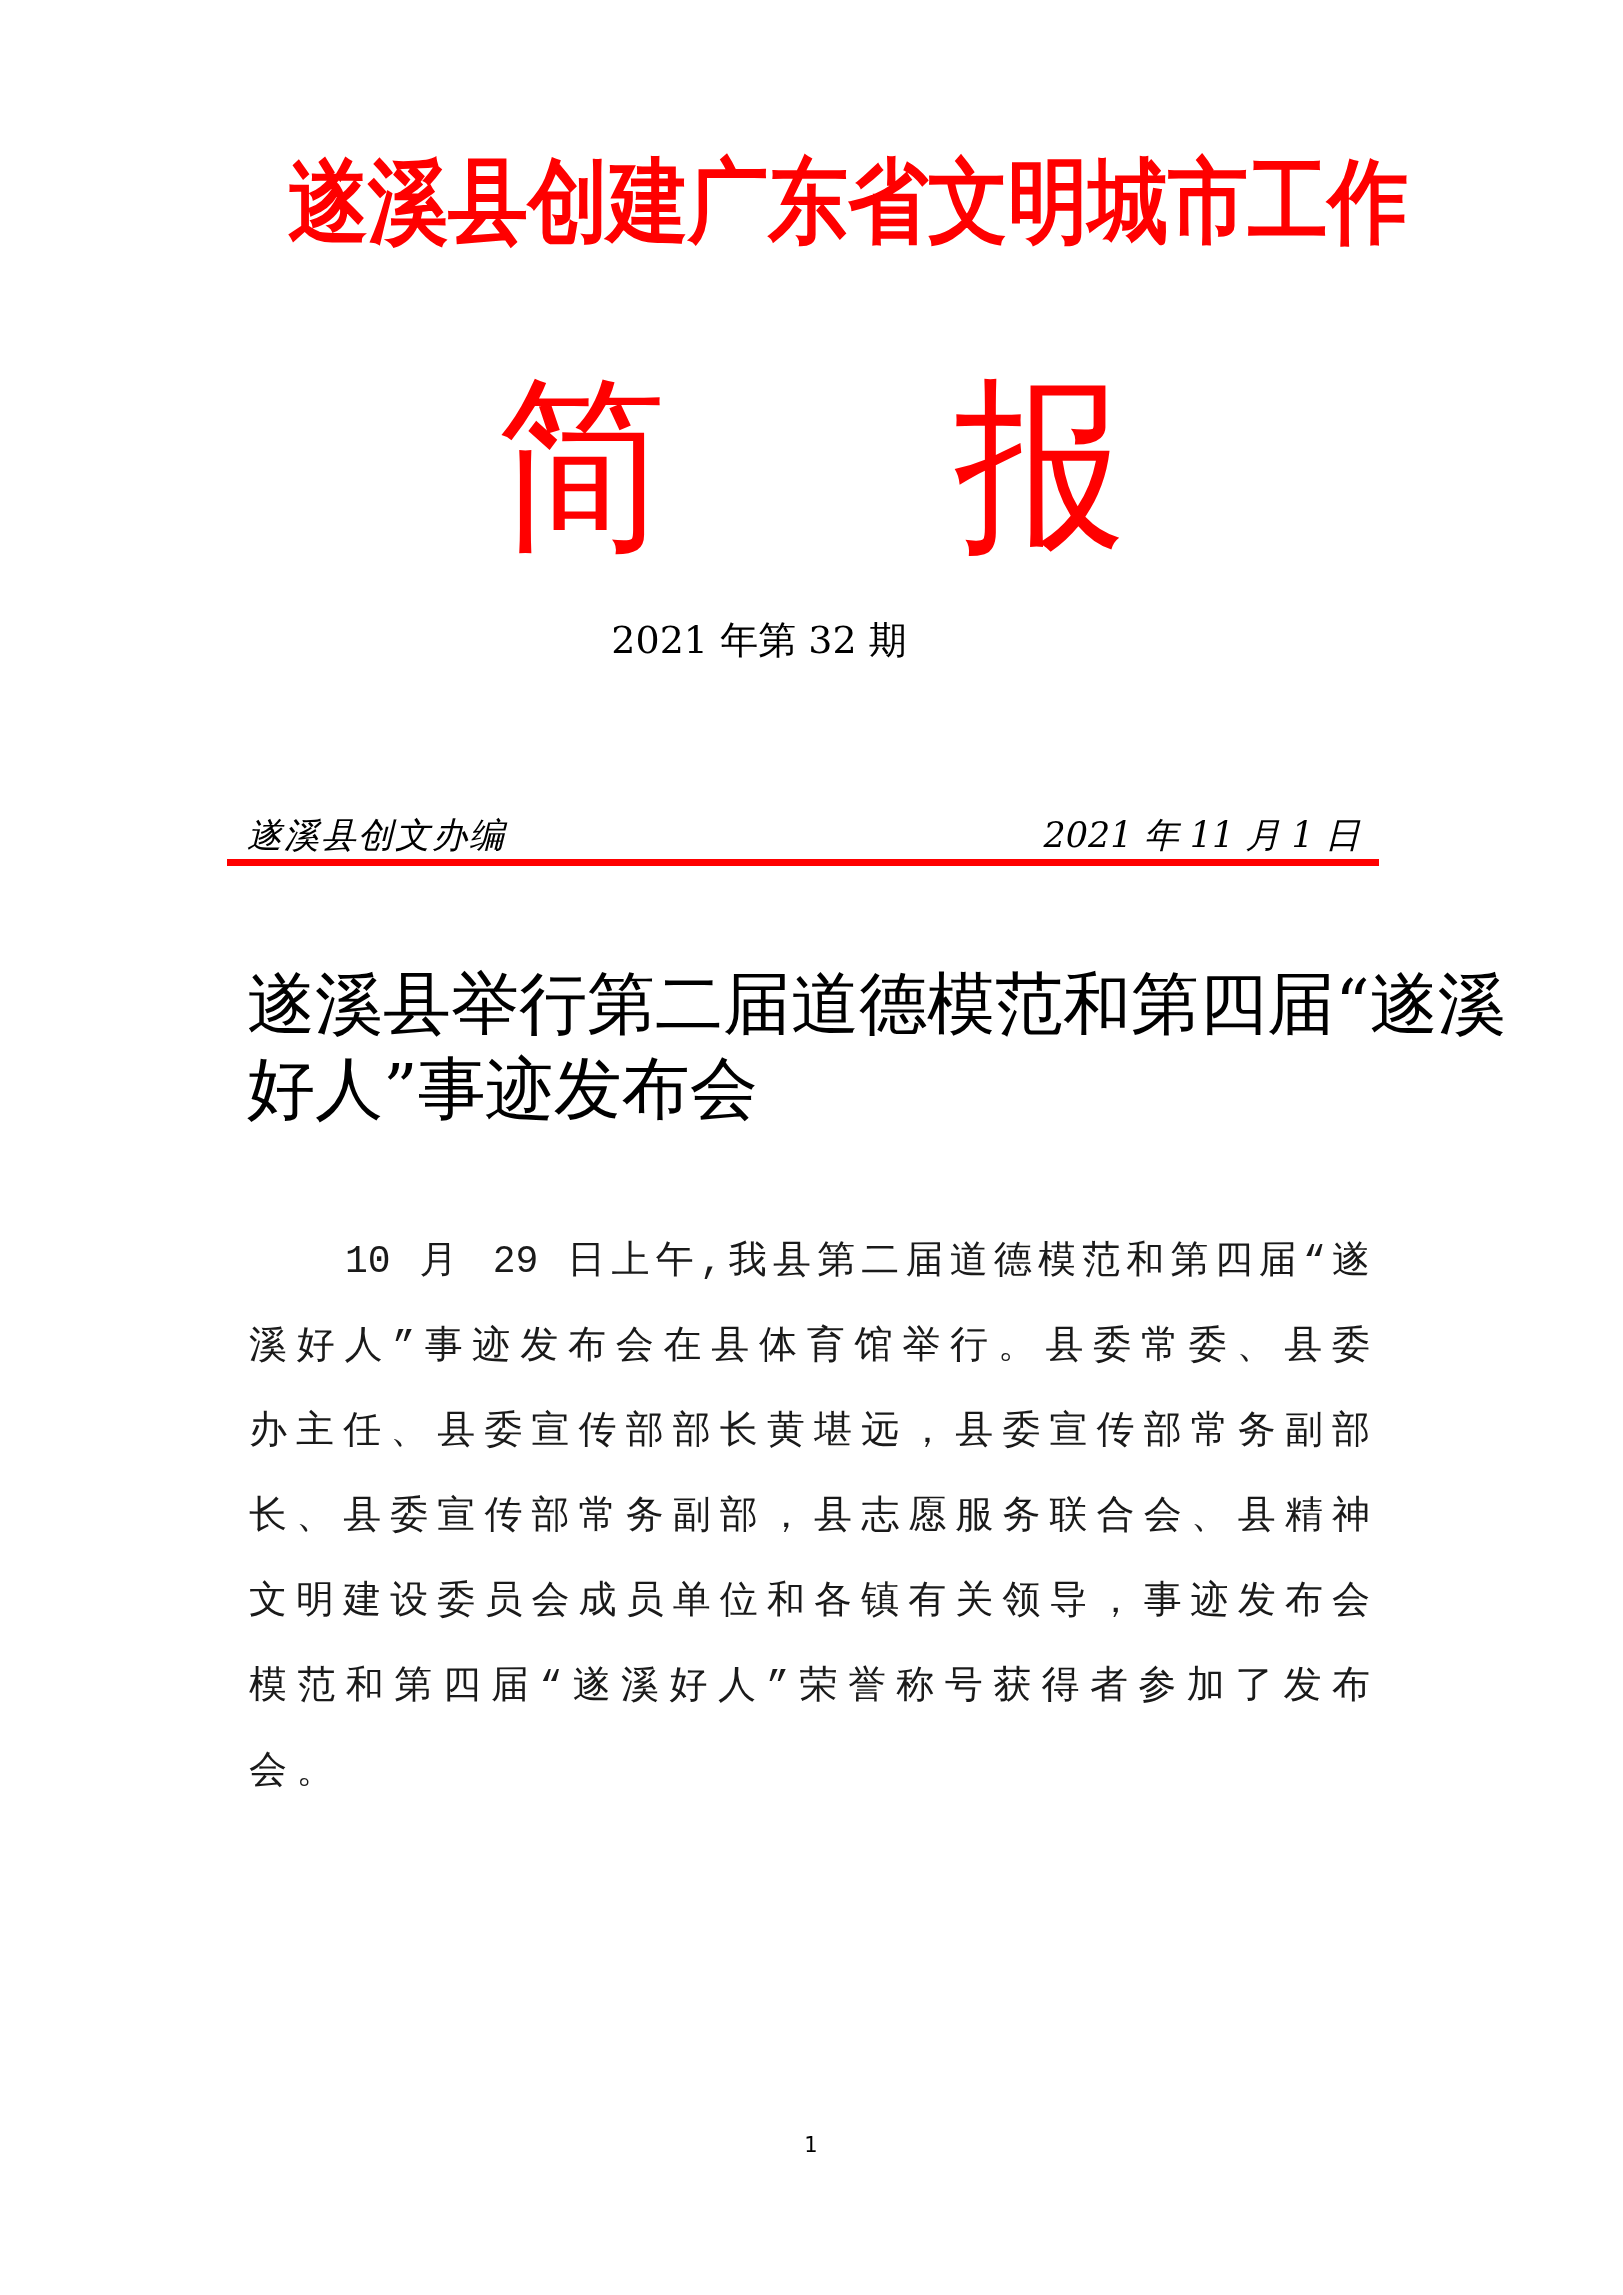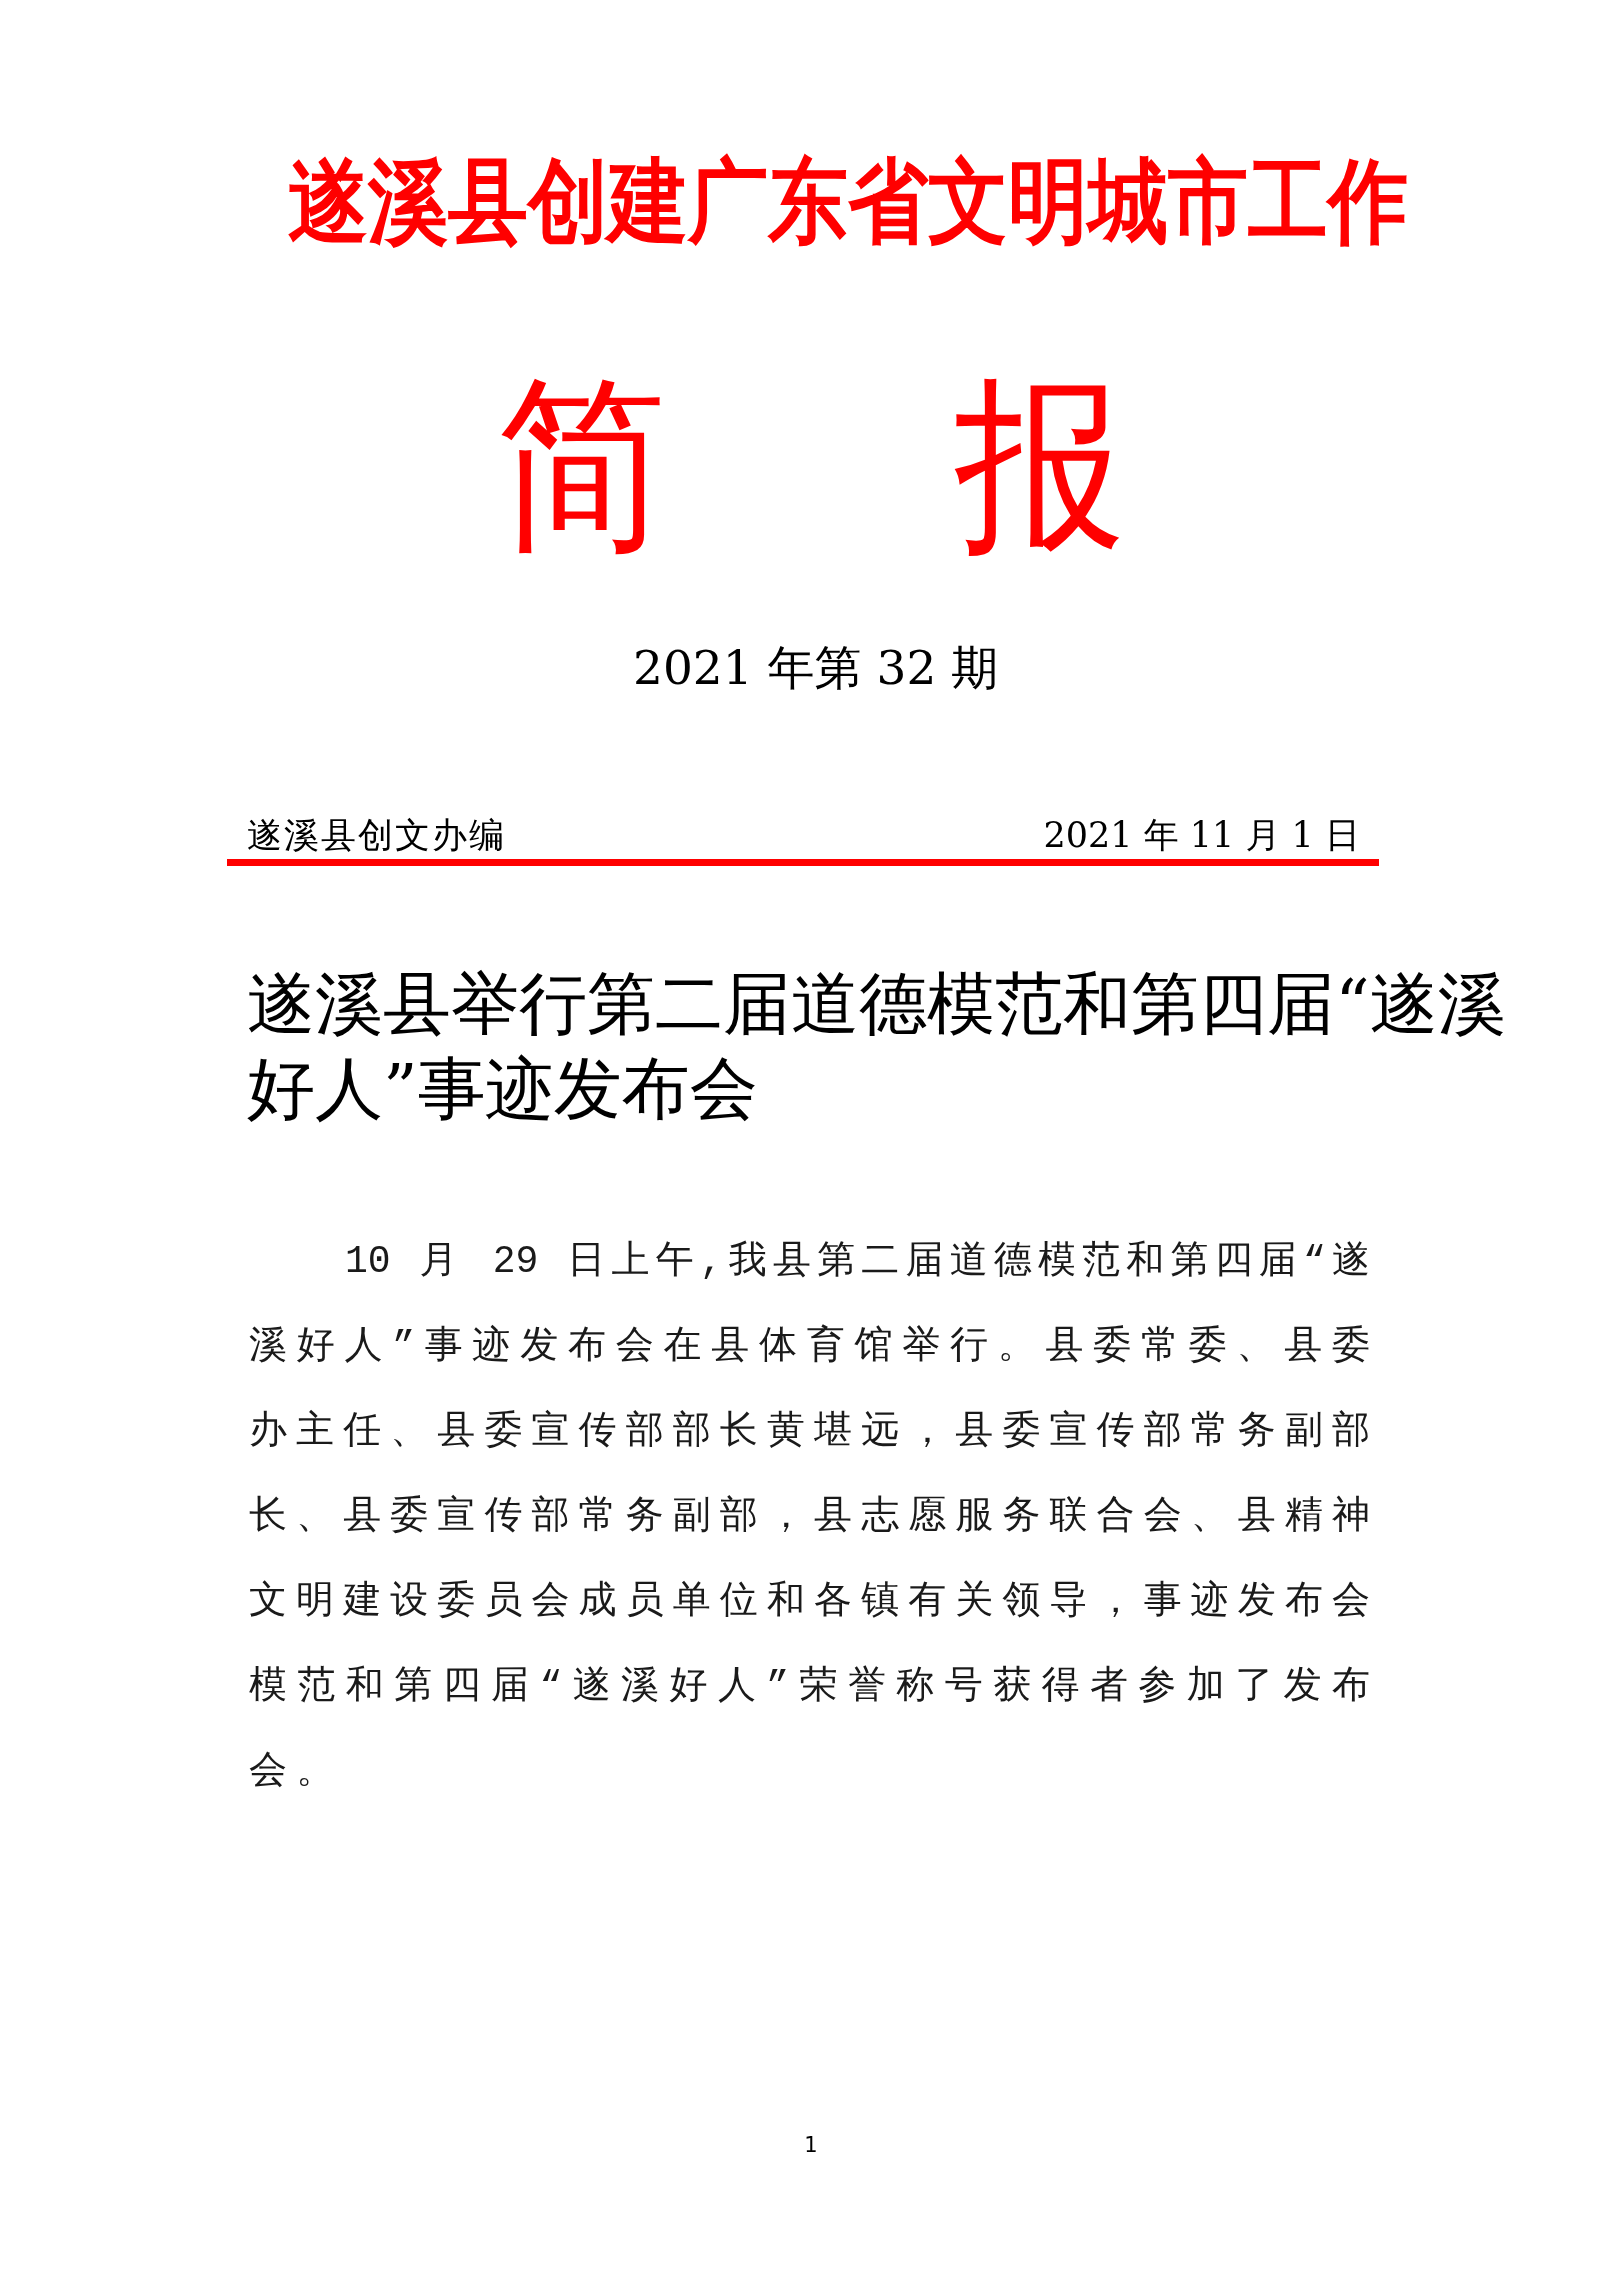--- a/index.html
+++ b/index.html
@@ -14,28 +14,27 @@
     transform: scaleY(1.15); transform-origin: center;
   }
   .brief {
     left: 497px; top: 367px; width: 628px; height: 196px;
     color: #ff0000; font-family: "DejaVu Serif", "Liberation Serif", serif;
     font-size: 170px; line-height: 196px;
     text-align: justify; text-align-last: justify;
     transform: scaleY(1.1); transform-origin: center;
   }
   .issue {
-    left: 589px; top: 635px; width: 340px; height: 65px;
-    font-size: 47px; line-height: 65px; white-space: nowrap;
+    left: 589px; top: 608px; width: 340px; height: 65px;
+    font-size: 38px; line-height: 65px; white-space: nowrap;
     text-align: center;
-    margin-left: 44px;
   }
   .meta-row { left: 247px; top: 812px; width: 1113px; height: 46px;
     display: flex; justify-content: space-between; align-items: center;
-    font-size: 35px; line-height: 46px; }
+    font-size: 35px; line-height: 46px; font-style: italic; }
   .meta-left { letter-spacing: 2px; }
   .red-rule { left: 227px; top: 859px; width: 1152px; height: 6.5px; background: #ff0000; }
   .title-line { left: 247px; width: 1130px; height: 85px;
     font-size: 68px; line-height: 85px; white-space: nowrap; }
   .title-l1 { top: 961px; text-align: justify; text-align-last: justify; }
   .title-l2 { top: 1046px; }
   .body-line { left: 249px; width: 1121px; height: 85px;
     font-size: 38px; line-height: 85px; white-space: nowrap; color: #1a1a1a;
     text-align: justify; text-align-last: justify; font-family: Liberation Mono, monospace; }
   .body-line.indent { left: 345px; width: 1025px; }

